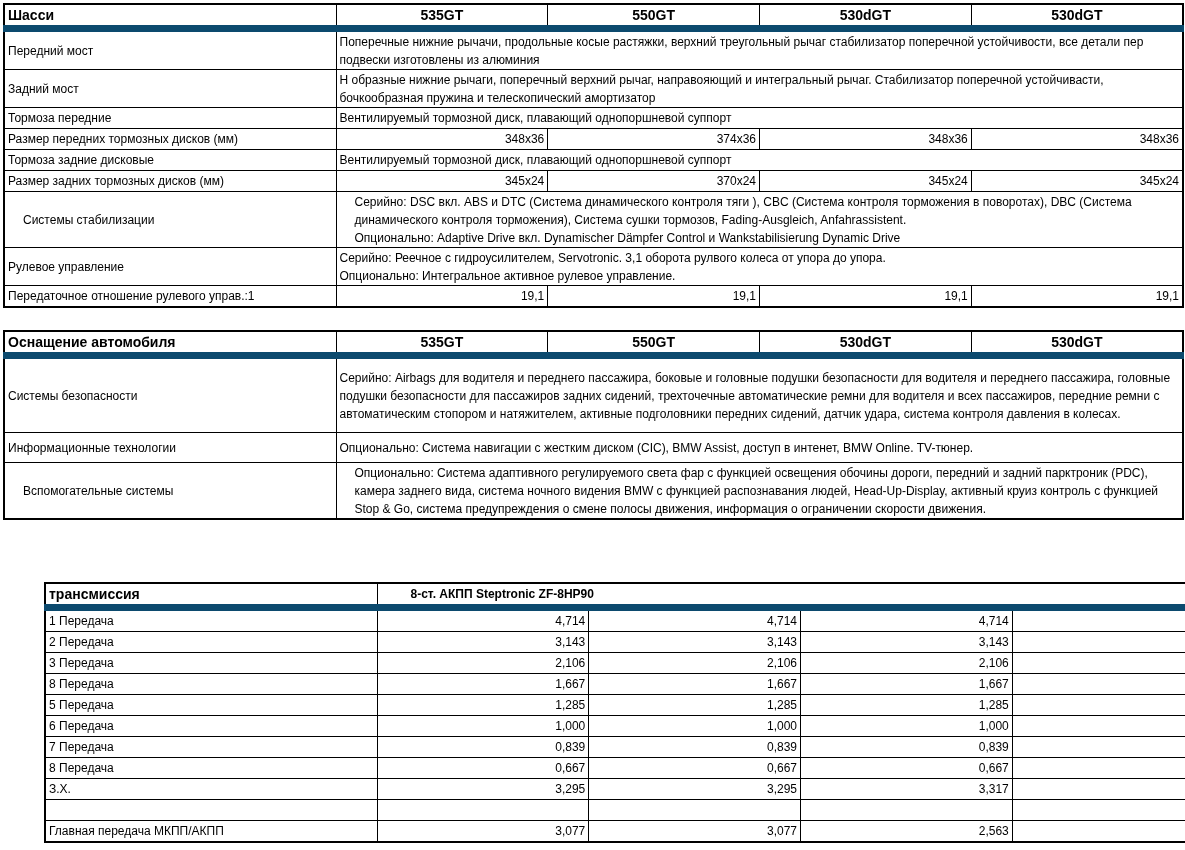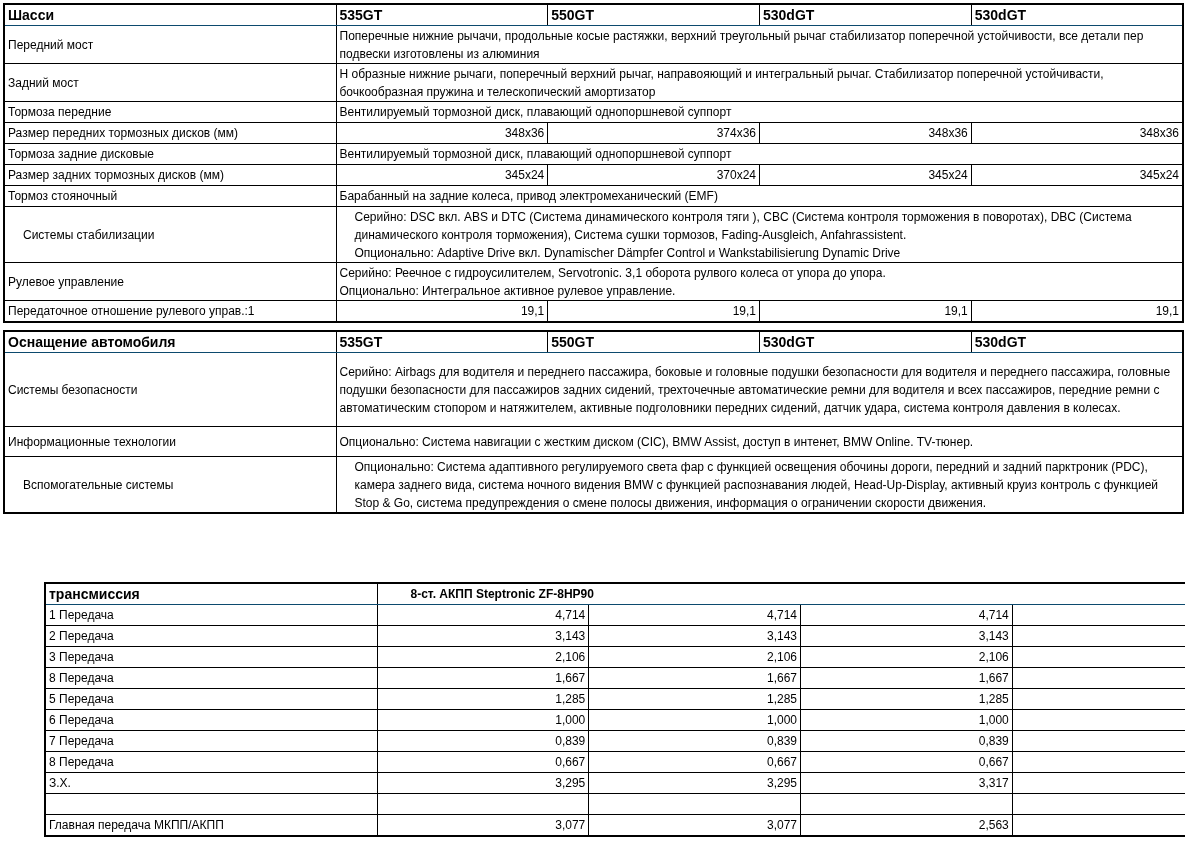--- a/index.html
+++ b/index.html
@@ -4,22 +4,22 @@
   <style>
     html, body { margin: 0; padding: 0; background: #ffffff; }
     body { width: 1185px; height: 850px; position: relative; overflow: hidden;
            font-family: "Liberation Sans", sans-serif; font-size: 12px; color: #000; }
     table.spec { position: absolute; left: 3px; border-collapse: collapse; table-layout: fixed;
                  width: 1179px; border: 2px solid #000; }
     table.spec col.c0 { width: 332px; }
     table.spec col.cv { width: 211.75px; }
     table.spec td { border: 1px solid #000; padding: 0 3px; line-height: 18px; vertical-align: middle;
                     white-space: normal; overflow: hidden; }
-    table.spec tr.hdr td { font-weight: bold; font-size: 14px; height: 20px; border-bottom: 1px solid #0c4a6e; }
-    table.spec tr.hdr td.model { text-align: left; }
+    table.spec tr.hdr td { font-weight: bold; font-size: 14px; height: 20px; border-bottom: 7px solid #0c4a6e; }
+    table.spec tr.hdr td.model { text-align: center; }
     td.num { text-align: right; }
     td.long { padding-top: 1px; padding-bottom: 1px; }
     tr.r1 td { height: 20px; }
     tr.r2 td { height: 37px; }
     tr.r3 td { height: 55px; padding-left: 18px; }
     tr.r4 td { height: 73px; }
     #t1 { top: 3px; }
     #t2 { top: 330px; }
     #t3 { top: 582px; margin-left: 41px; }
     .indent { padding-left: 4px; }
@@ -66,24 +66,20 @@
     <td>Тормоза задние дисковые</td>
     <td colspan="4">Вентилируемый тормозной диск, плавающий однопоршневой суппорт</td>
   </tr>
   <tr class="r1">
     <td>Размер задних тормозных дисков (мм)</td>
     <td class="num">345x24</td>
     <td class="num">370x24</td>
     <td class="num">345x24</td>
     <td class="num">345x24</td>
   </tr>
-  <tr class="r1">
-    <td>Тормоз стояночный</td>
-    <td colspan="4">Барабанный на задние колеса, привод электромеханический (EMF)</td>
-  </tr>
   <tr class="r3">
     <td>Системы стабилизации</td>
     <td colspan="4" class="long">
       <div>Серийно: DSC вкл. ABS и DTC (Система динамического контроля тяги ), CBC (Система контроля торможения в поворотах), DBC (Система динамического контроля торможения), Система сушки тормозов, Fading-Ausgleich, Anfahrassistent.</div>
       <div>Опционально: Adaptive Drive вкл. Dynamischer Dämpfer Control и Wankstabilisierung Dynamic Drive</div>
     </td>
   </tr>
   <tr class="r2">
     <td>Рулевое управление</td>
     <td colspan="4" class="long">

